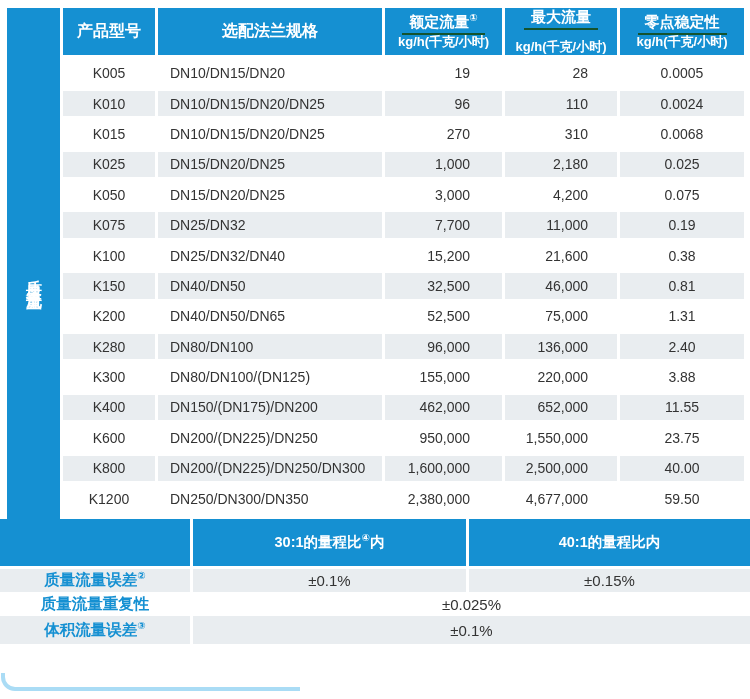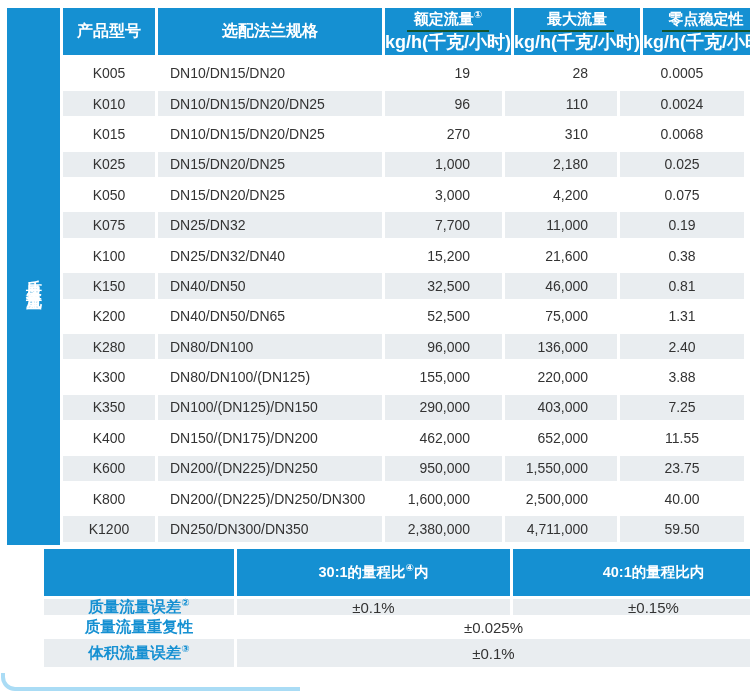--- a/index.html
+++ b/index.html
@@ -27,51 +27,51 @@
   }
   
   .main-table{position:absolute;left:63px;top:8px;width:681px;}
   .thead{display:flex;gap:3px;height:47px;margin-bottom:3px;}
   .th{
     background:var(--primary-blue);color:#fff;font-weight:bold;
     display:flex;flex-direction:column;align-items:center;justify-content:center;
     font-size:16px;line-height:1.15;
   }
   .th-title{font-size:15px;border-bottom:2px solid #14532d;padding:0 7px 3px;margin-bottom:0;white-space:nowrap;}
-  .th-unit{font-size:18px;white-space:nowrap;}
+  .th-unit{font-size:13px;white-space:nowrap;}
   sup.circ{font-size:10px;vertical-align:super;line-height:0;}
   .c1{flex:0 0 92px;}
   .c2{flex:0 0 224px;}
   .c3{flex:0 0 117px;}
-  .c4{flex:0 0 112px;}
+  .c4{flex:0 0 112px;justify-content:space-between;}
   .c5{flex:0 0 124px;}
   .tbody{display:block;}
   .tr{display:flex;gap:3px;height:30.4px;padding:2.5px 0;}
   .td{display:flex;align-items:center;font-size:14px;background:#fff;}
   .tr:nth-child(even) .td{background:var(--stripe-gray);}
   .td.c1{justify-content:center;}
   .td.c2{justify-content:flex-start;padding-left:12px;}
   .td.c3{justify-content:flex-end;padding-right:32px;}
   .td.c4{justify-content:flex-end;padding-right:29px;}
   .td.c5{justify-content:center;}
   
-  .footer{position:absolute;left:0;top:549px;width:750px;padding-left:44px;}
+  .footer{position:absolute;left:0;top:519px;width:750px;}
   .f-head{display:flex;gap:3px;height:47px;margin-bottom:3px;}
   .f-head .fc{
     background:var(--primary-blue);color:#fff;font-weight:bold;font-size:14.5px;
     display:flex;align-items:center;justify-content:center;
   }
   .fl{flex:0 0 190px;}
   .fm{flex:0 0 273px;}
   .fr{flex:0 0 281px;}
   .fwide{flex:1 1 auto;}
   .f-row{display:flex;gap:3px;}
   .f-row .fc{display:flex;align-items:center;justify-content:center;font-size:15px;}
   .f-label{color:var(--primary-blue);font-weight:bold;font-size:15.5px;}
-  .row-err{height:16px;}
+  .row-err{height:23px;}
   .row-err .fc{background:var(--stripe-gray);}
   .row-rep{height:24px;}
   .row-rep .fc{background:#fff;}
   .row-vol{height:28px;}
   .row-vol .fc{background:var(--stripe-gray);}
   
   .corner-accent{
     position:absolute;left:1px;top:673px;width:299px;height:18px;
     border-left:4px solid var(--accent-light-blue);
     border-bottom:4px solid var(--accent-light-blue);
@@ -189,27 +189,20 @@
   </div>
 
   <div class="tr">
     <div class="td c1">K300</div>
     <div class="td c2">DN80/DN100/(DN125)</div>
     <div class="td c3">155,000</div>
     <div class="td c4">220,000</div>
     <div class="td c5">3.88</div>
   </div>
 
-  <div class="tr">
-    <div class="td c1">K350</div>
-    <div class="td c2">DN100/(DN125)/DN150</div>
-    <div class="td c3">290,000</div>
-    <div class="td c4">403,000</div>
-    <div class="td c5">7.25</div>
-  </div>
 
   <div class="tr">
     <div class="td c1">K400</div>
     <div class="td c2">DN150/(DN175)/DN200</div>
     <div class="td c3">462,000</div>
     <div class="td c4">652,000</div>
     <div class="td c5">11.55</div>
   </div>
 
   <div class="tr">
@@ -225,21 +218,21 @@
     <div class="td c2">DN200/(DN225)/DN250/DN300</div>
     <div class="td c3">1,600,000</div>
     <div class="td c4">2,500,000</div>
     <div class="td c5">40.00</div>
   </div>
 
   <div class="tr">
     <div class="td c1">K1200</div>
     <div class="td c2">DN250/DN300/DN350</div>
     <div class="td c3">2,380,000</div>
-    <div class="td c4">4,711,000</div>
+    <div class="td c4">4,677,000</div>
     <div class="td c5">59.50</div>
   </div>
 </div>
 </div>
 
 <div class="footer">
   <div class="f-head">
     <div class="fc fl"></div>
     <div class="fc fm">
       <span><span>30:1的量程比</span><sup class="circ">④</sup><span>内</span></span>

